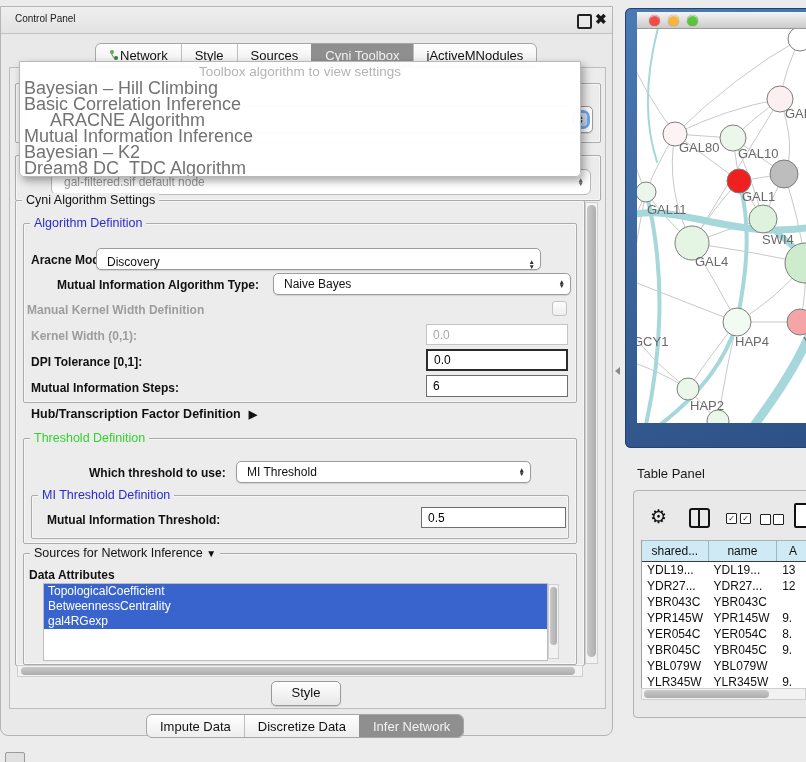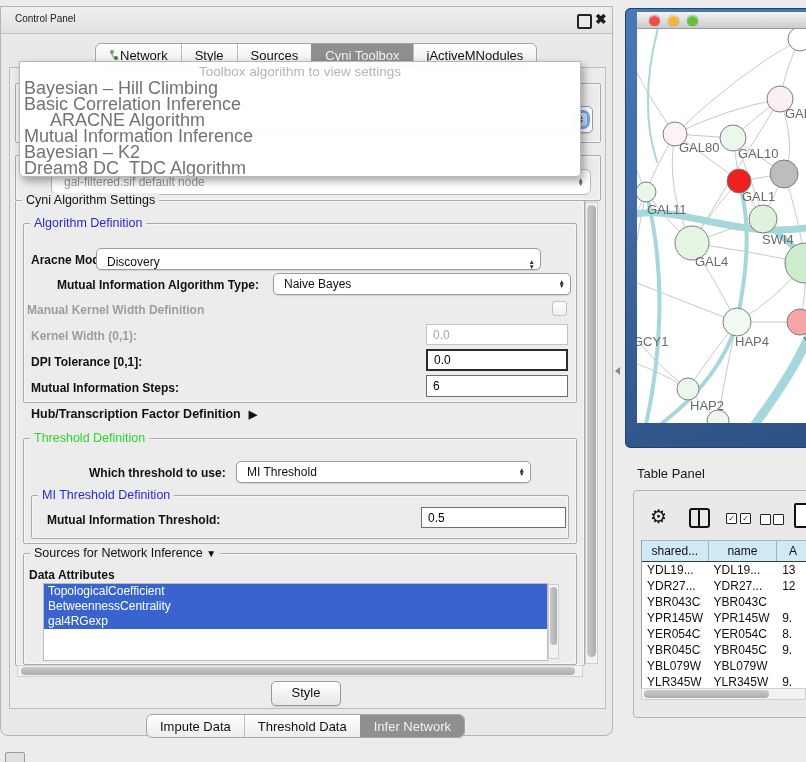--- a/index.html
+++ b/index.html
@@ -228,21 +228,21 @@
     </div>
 
     <div class="apply-btn" style="left:270px;top:674px;">Style</div>
 
     <div class="abs" style="left:145px;top:707px;">
       <div class="tabbar">
           <div class="tab">
             <span>Impute Data</span>
           </div>
           <div class="tab">
-            <span>Threshold Data</span>
+            <span>Discretize Data</span>
           </div>
           <div class="tab sel">
             <span>Infer Network</span>
           </div>
         </div>
     </div>
 
     <div class="abs dd-popup">
       <div class="dd-placeholder">Toolbox algorithm to view settings</div>
       <div class="dd-list">

